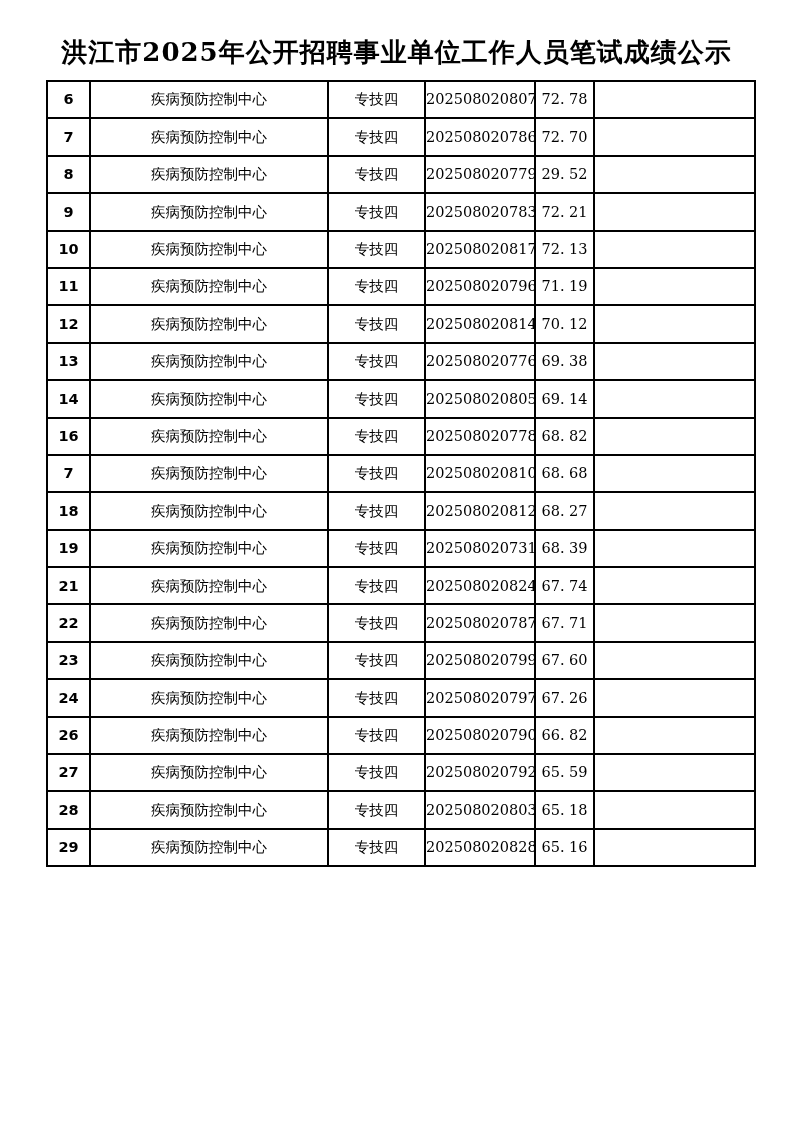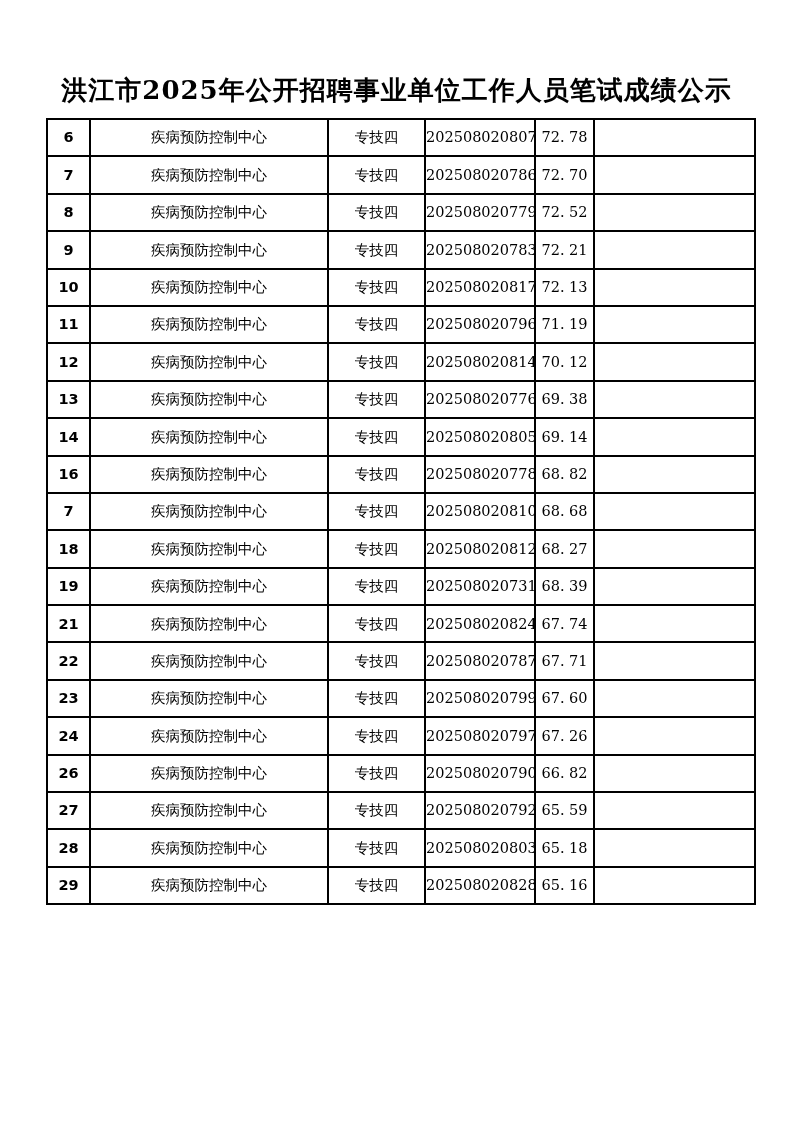--- a/index.html
+++ b/index.html
@@ -16,21 +16,21 @@
     color: #000000;
   }
   .page {
     width: 793px;
     height: 1122px;
     background: #ffffff;
     box-sizing: border-box;
   }
   .doc-title {
     margin: 0;
-    padding-top: 72px;
+    padding-top: 34px;
     text-align: center;
     font-size: 26px;
     font-weight: bold;
     letter-spacing: 1px;
     line-height: 36px;
     font-family: "DejaVu Serif", "Liberation Serif", serif;
     color: #000000;
   }
   table.score-table {
     border-collapse: collapse;
@@ -103,21 +103,21 @@
       <td class="col-position">专技四</td>
       <td class="col-exam">202508020786</td>
       <td class="col-score">72. 70</td>
       <td class="col-blank"></td>
     </tr>
         <tr>
       <td class="col-rank">8</td>
       <td class="col-unit">疾病预防控制中心</td>
       <td class="col-position">专技四</td>
       <td class="col-exam">202508020779</td>
-      <td class="col-score">72. 52</td>
+      <td class="col-score">29. 52</td>
       <td class="col-blank"></td>
     </tr>
         <tr>
       <td class="col-rank">9</td>
       <td class="col-unit">疾病预防控制中心</td>
       <td class="col-position">专技四</td>
       <td class="col-exam">202508020783</td>
       <td class="col-score">72. 21</td>
       <td class="col-blank"></td>
     </tr>

